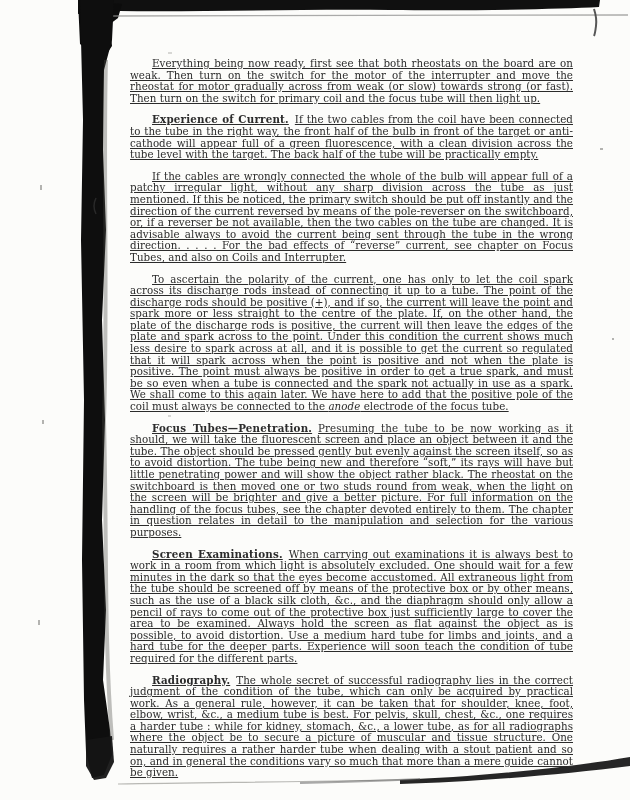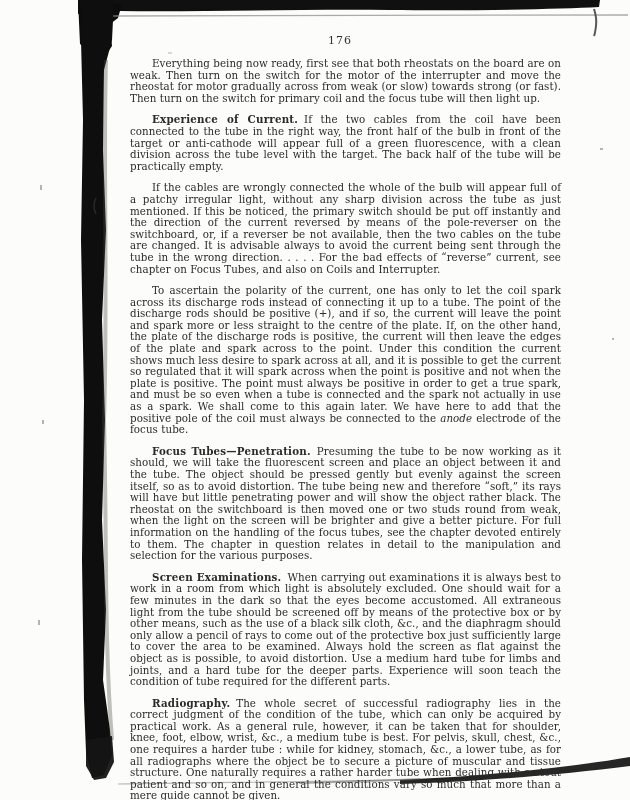--- a/index.html
+++ b/index.html
@@ -36,22 +36,23 @@
     position: absolute;
     left: 130px;
     top: 58px;
     width: 443px;
     font-size: 10.3px;
     line-height: 11.6px;
     text-align: justify;
     letter-spacing: 0.05px;
   }
   .content p {
-    margin: 0 12px 10px 0;
+    margin: 0 0 10px 0;
     text-indent: 22px;
+    text-decoration: underline;
   }
   .run-in {
     font-weight: bold;
     margin-right: 6px;
     letter-spacing: 0.2px;
   }
   .content i { font-style: italic; }
 </style>
 </head>
 <body>
@@ -85,21 +86,20 @@
       <rect x="42" y="420" width="2" height="4"></rect>
       <rect x="38" y="620" width="2" height="5"></rect>
       <rect x="600" y="148" width="3" height="2"></rect>
       <rect x="612" y="338" width="2" height="2"></rect>
       <rect x="168" y="52" width="4" height="2" opacity="0.5"></rect>
       <rect x="168" y="415" width="3" height="2" opacity="0.5"></rect>
       <rect x="536" y="714" width="2" height="2"></rect>
     </g>
   </svg>
 
-  <div class="page-number">176</div>
 
   <div class="content">
 
     <p>
       <span>Everything being now ready, first see that both rheostats on the board are on weak.  Then turn on the switch for the motor of the interrupter and move the rheostat for motor gradually across from weak (or slow) towards strong (or fast). Then turn on the switch for primary coil and the focus tube will then light up.</span>
     </p>
 
     <p>
       <b class="run-in">Experience of Current.</b><span>If the two cables from the coil have been connected to the tube in the right way, the front half of the bulb in front of the target or anti-cathode will appear full of a green fluorescence, with a clean division across the tube level with the target.  The back half of the tube will be practically empty.</span>
     </p>

